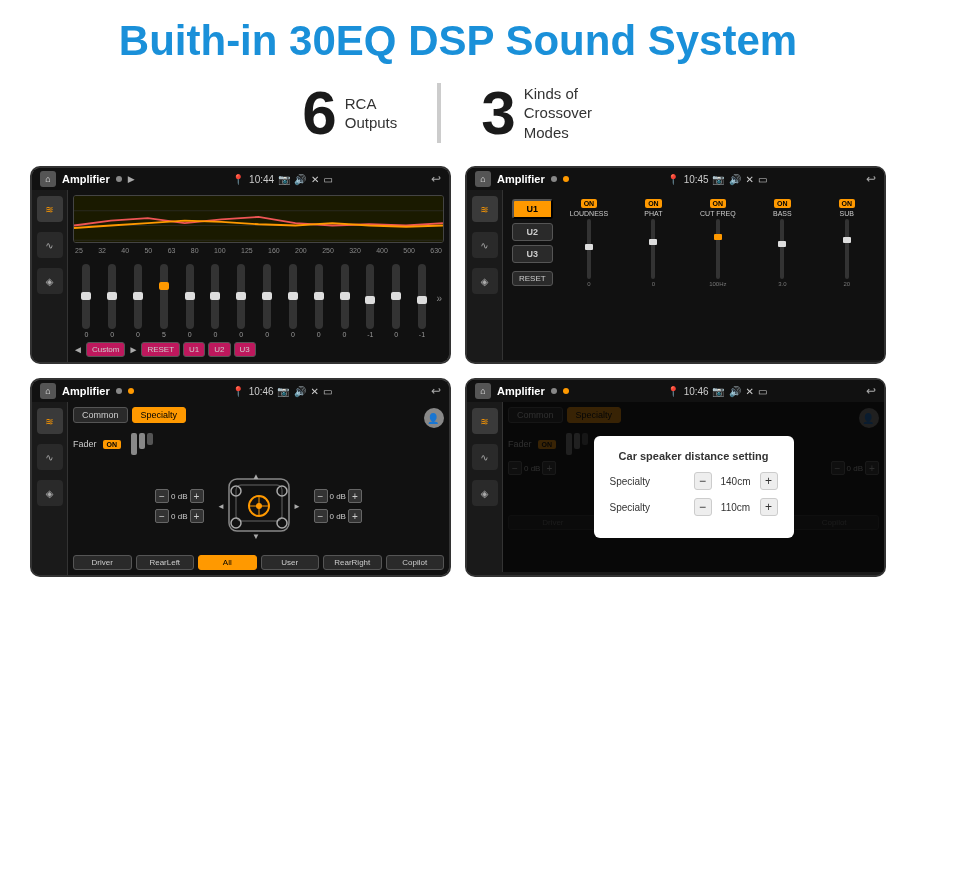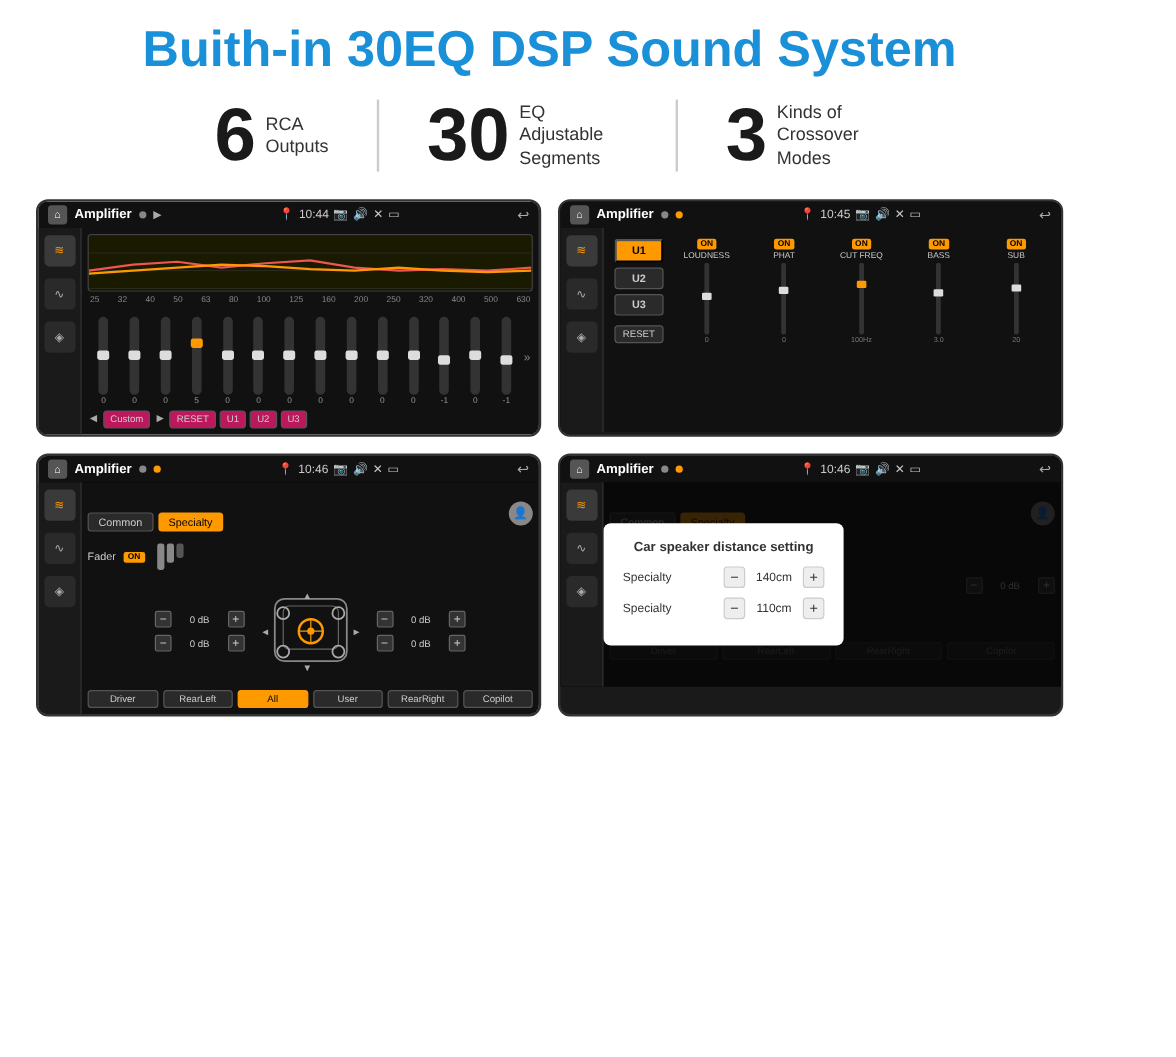--- a/index.html
+++ b/index.html
@@ -339,21 +339,20 @@
     }
 
     .tab-btn {
       background: #2a2a2a;
       border: 1px solid #555;
       color: #ccc;
       font-size: 9px;
       padding: 2px 8px;
       border-radius: 3px;
       cursor: pointer;
-      margin-top: 20px;
     }
 
     .tab-btn.active {
       background: #f90;
       color: #000;
       border-color: #f90;
     }
 
     .fader-row {
       display: flex;
@@ -402,21 +401,21 @@
     .speaker-col {
       display: flex;
       flex-direction: column;
       gap: 6px;
       align-items: center;
     }
 
     .db-control {
       display: flex;
       align-items: center;
-      gap: 15px;
+      gap: 2px;
       font-size: 8px;
       color: #ccc;
     }
 
     .db-btn {
       width: 14px;
       height: 14px;
       background: #333;
       border: 1px solid #666;
       border-radius: 2px;
@@ -458,21 +457,21 @@
       border-color: #f90;
     }
 
     
     .dialog-overlay {
       position: absolute;
       top: 0; left: 0; right: 0; bottom: 0;
       background: rgba(0,0,0,0.5);
       display: flex;
       align-items: center;
-      justify-content: flex-start;
+      justify-content: center;
       z-index: 10;
     }
 
     .dialog-box {
       background: #fff;
       border-radius: 6px;
       padding: 14px 16px;
       width: 200px;
     }
 
@@ -554,24 +553,20 @@
 <div class="page-container">
 
   <h1 class="main-title">Buith-in 30EQ DSP Sound System</h1>
 
   <div class="stats-row">
     <div class="stat-item">
       <span class="stat-number">6</span>
       <span class="stat-text">RCA<br>Outputs</span>
     </div>
     <div class="stat-divider"></div>
-    <div class="stat-item">
-      <span class="stat-number">30</span>
-      <span class="stat-text">EQ Adjustable<br>Segments</span>
-    </div>
     <div class="stat-divider"></div>
     <div class="stat-item">
       <span class="stat-number">3</span>
       <span class="stat-text">Kinds of<br>Crossover Modes</span>
     </div>
   </div>
 
   <div class="screens-grid">
 
     <div class="screen-wrapper">

